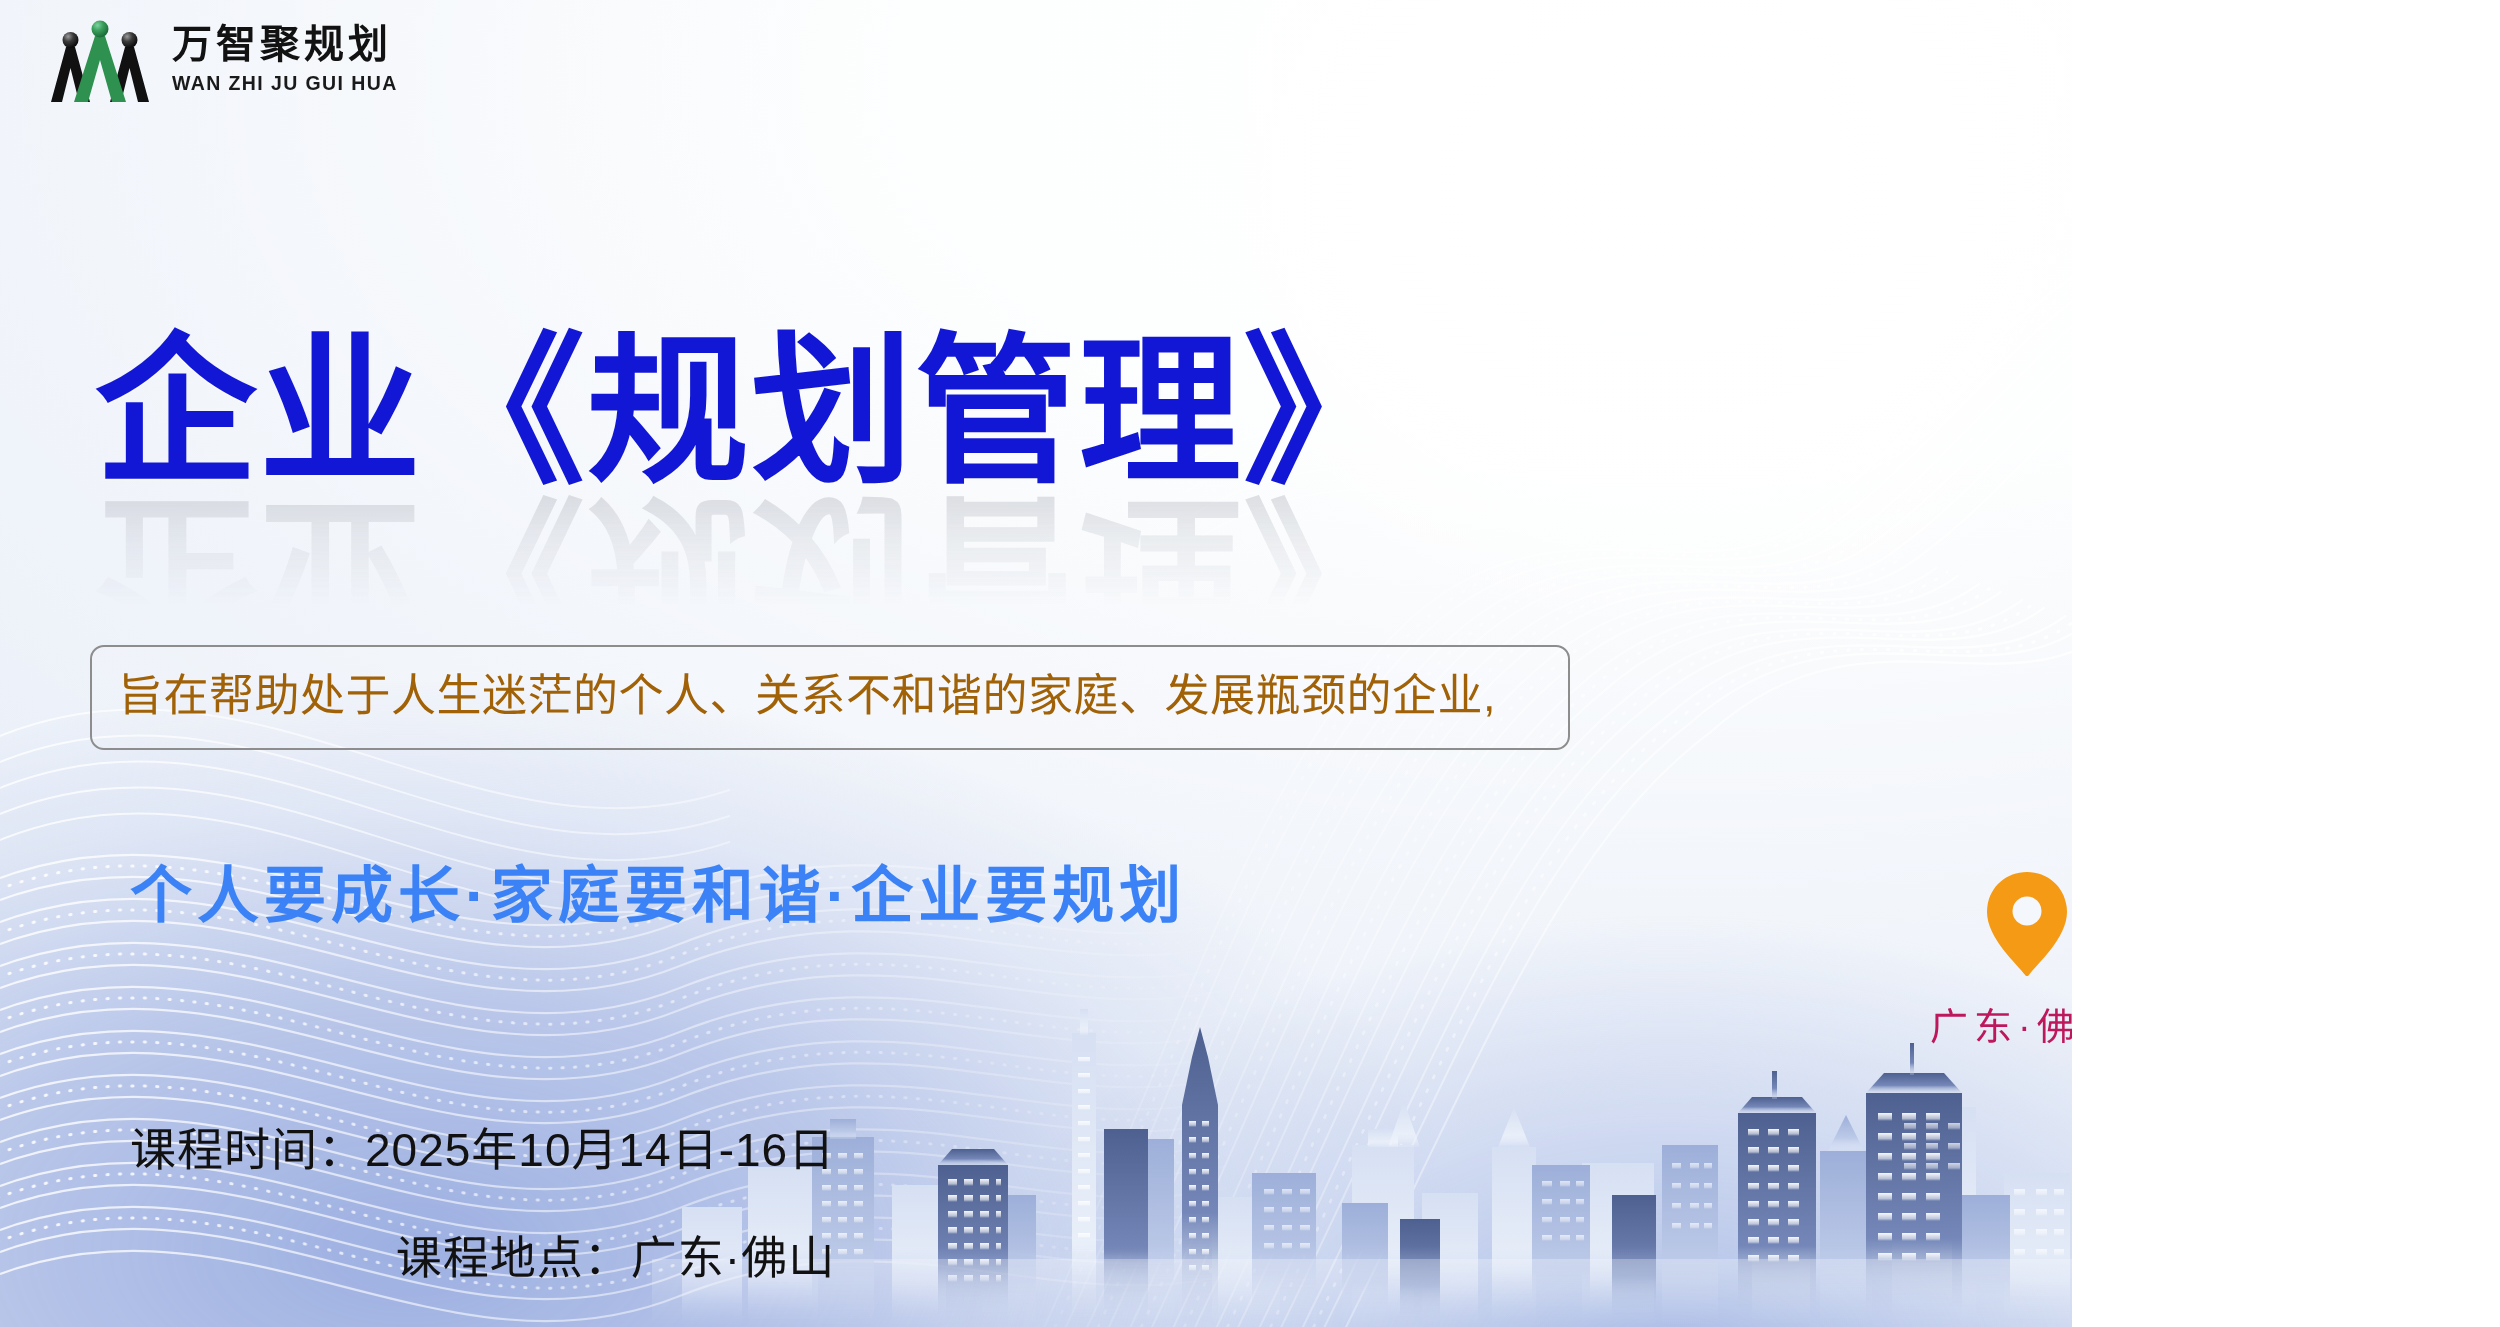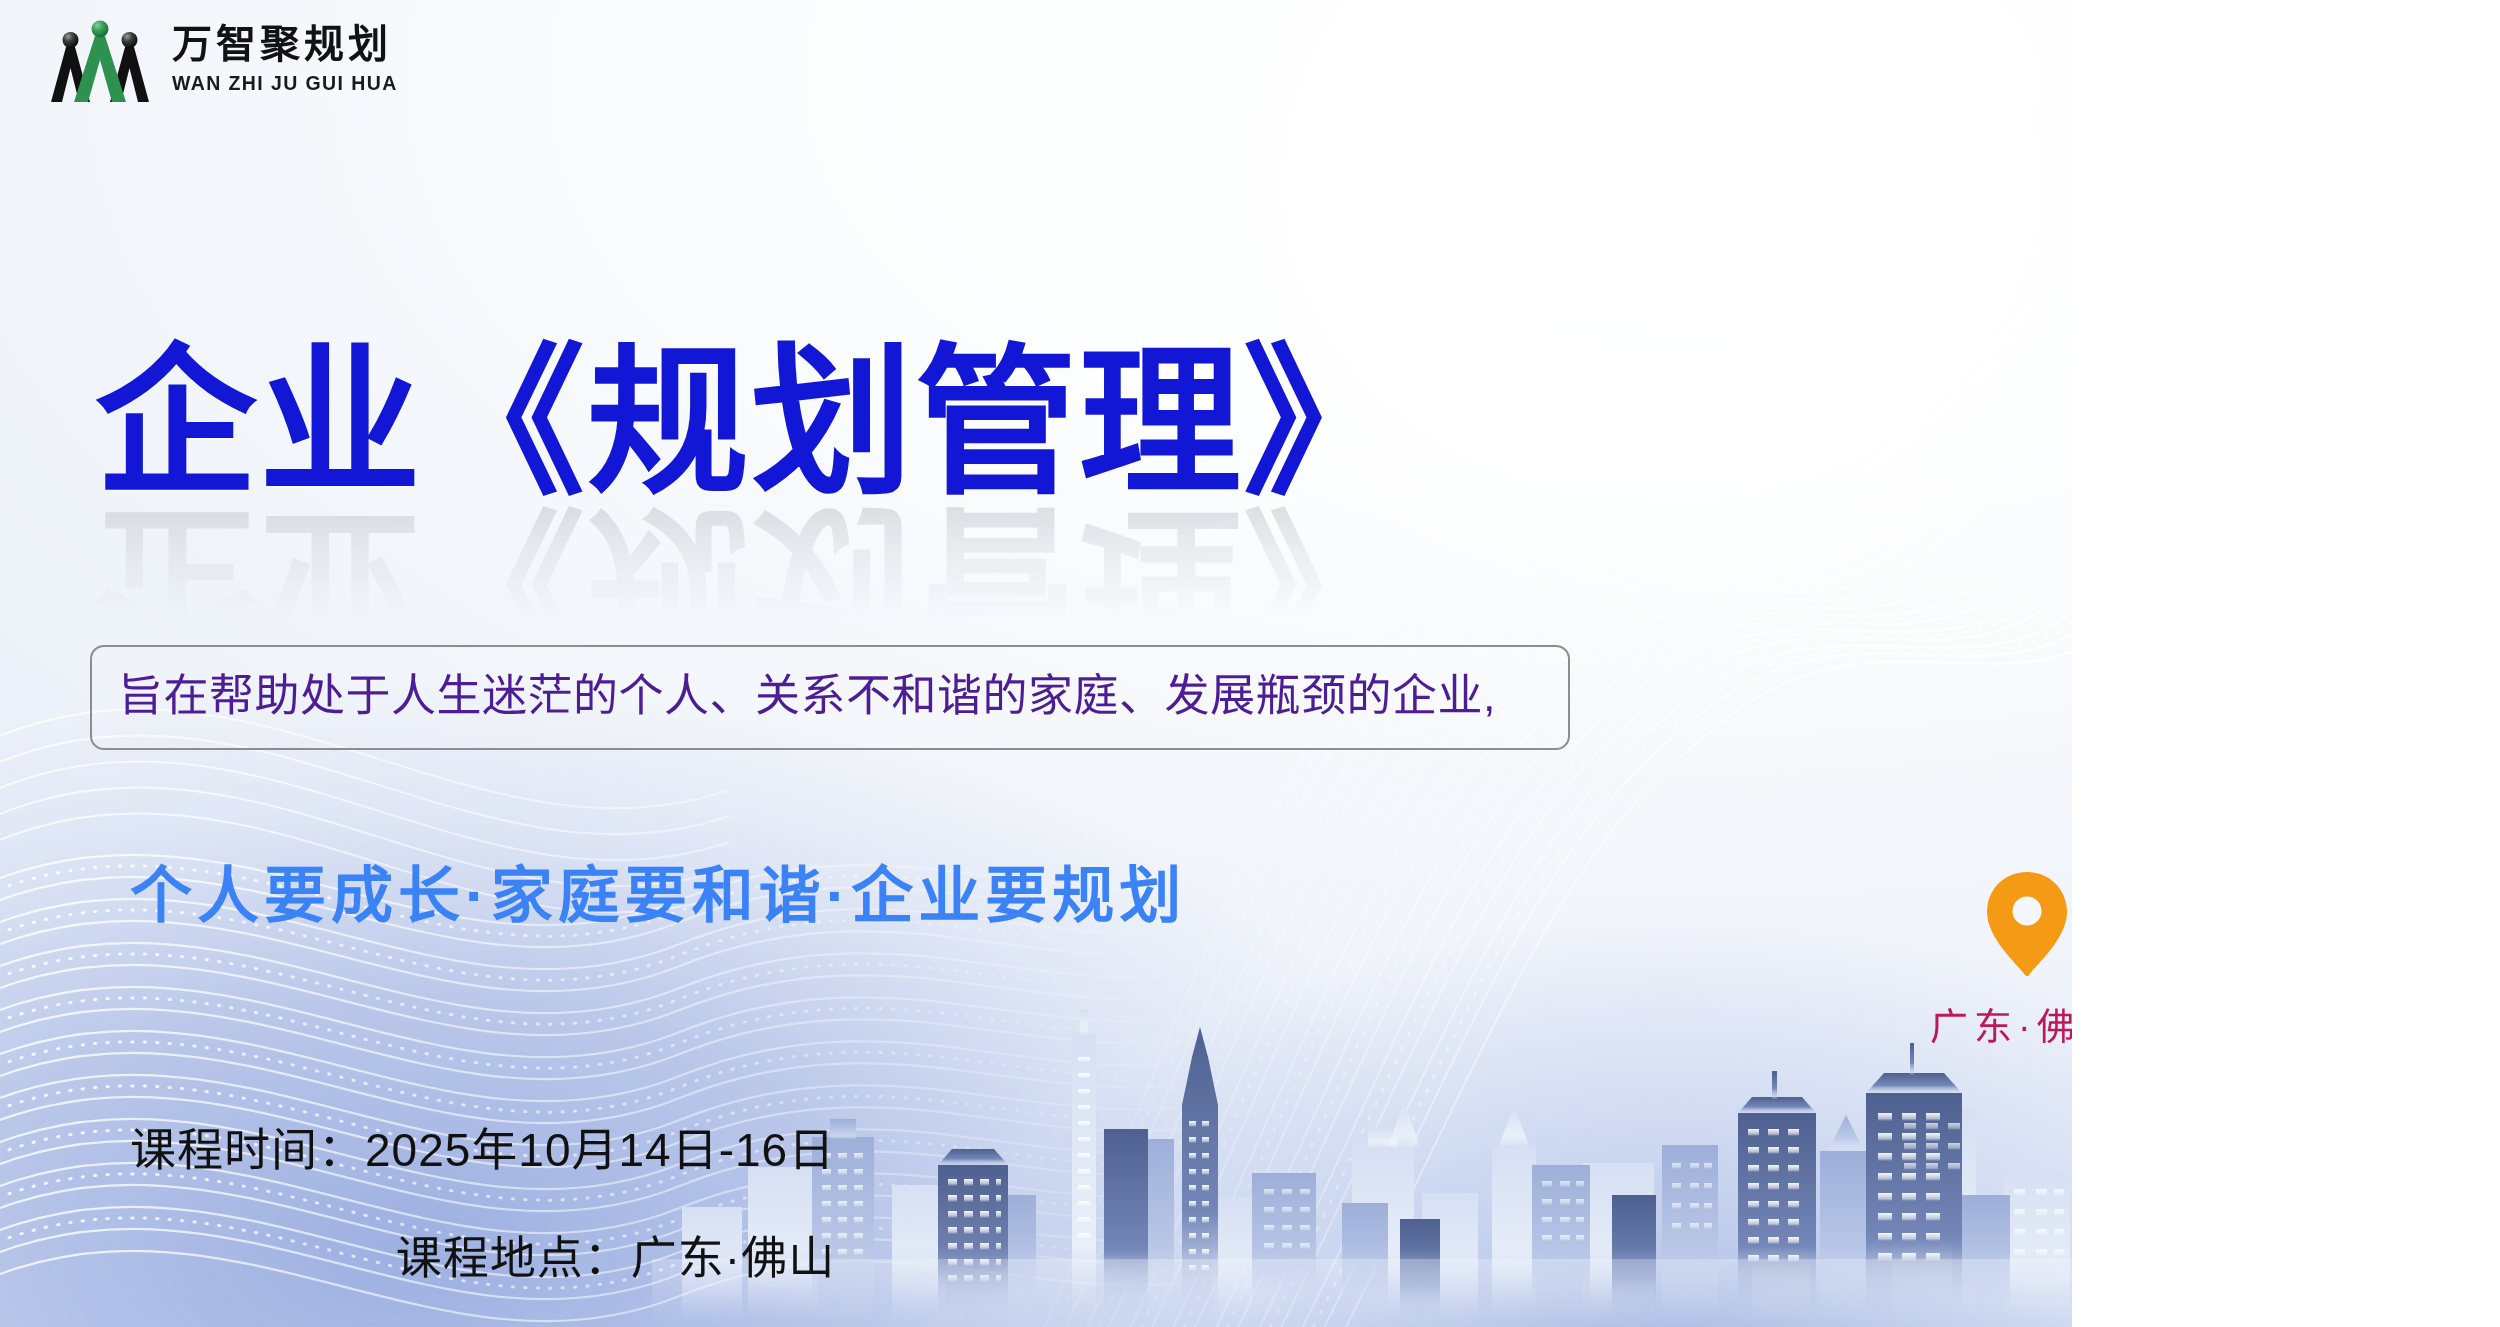--- a/index.html
+++ b/index.html
@@ -60,21 +60,21 @@
     font-family:"Liberation Serif","DejaVu Serif",serif;
     font-size:40px; font-weight:700; color:#121212;
     letter-spacing:4px; line-height:1.08;
   }
   .logo-py{
     font-size:19.5px; font-weight:700; color:#1a1a1a;
     letter-spacing:1.4px; margin-top:5px;
   }
 
   
-  .title-wrap{ position:absolute; left:95px; top:337px; z-index:30; }
+  .title-wrap{ position:absolute; left:95px; top:326px; z-index:30; }
   .title{
     font-family:"Liberation Sans","DejaVu Sans",sans-serif;
     font-size:162px; font-weight:700; color:#1217d6;
     letter-spacing:2px; line-height:1.06; white-space:nowrap;
     text-shadow:0 2px 0 rgba(255,255,255,.4);
   }
   .title-reflect{
     font-family:"Liberation Sans","DejaVu Sans",sans-serif;
     font-size:162px; font-weight:700; letter-spacing:2px;
     line-height:1.06; white-space:nowrap;
@@ -89,21 +89,21 @@
   
   .desc-box{
     position:absolute; left:90px; top:645px; width:1480px;
     border:2px solid #8d8d8d; border-radius:14px;
     padding:17px 26px 20px 26px;
     background:rgba(255,255,255,.10);
     z-index:30;
   }
   .desc-line{
     font-family:"Liberation Sans","DejaVu Sans",sans-serif;
-    font-size:45px; color:#4c1d95; line-height:1.42;
+    font-size:45px; color:#a16207; line-height:1.42;
     letter-spacing:.5px; white-space:nowrap;
   }
 
   
   .slogan{
     position:absolute; left:130px; top:845px;
     font-family:"Liberation Sans","DejaVu Sans",sans-serif;
     font-size:62px; font-weight:700; color:#3b82f6;
     letter-spacing:5px; white-space:nowrap; z-index:30;
   }

